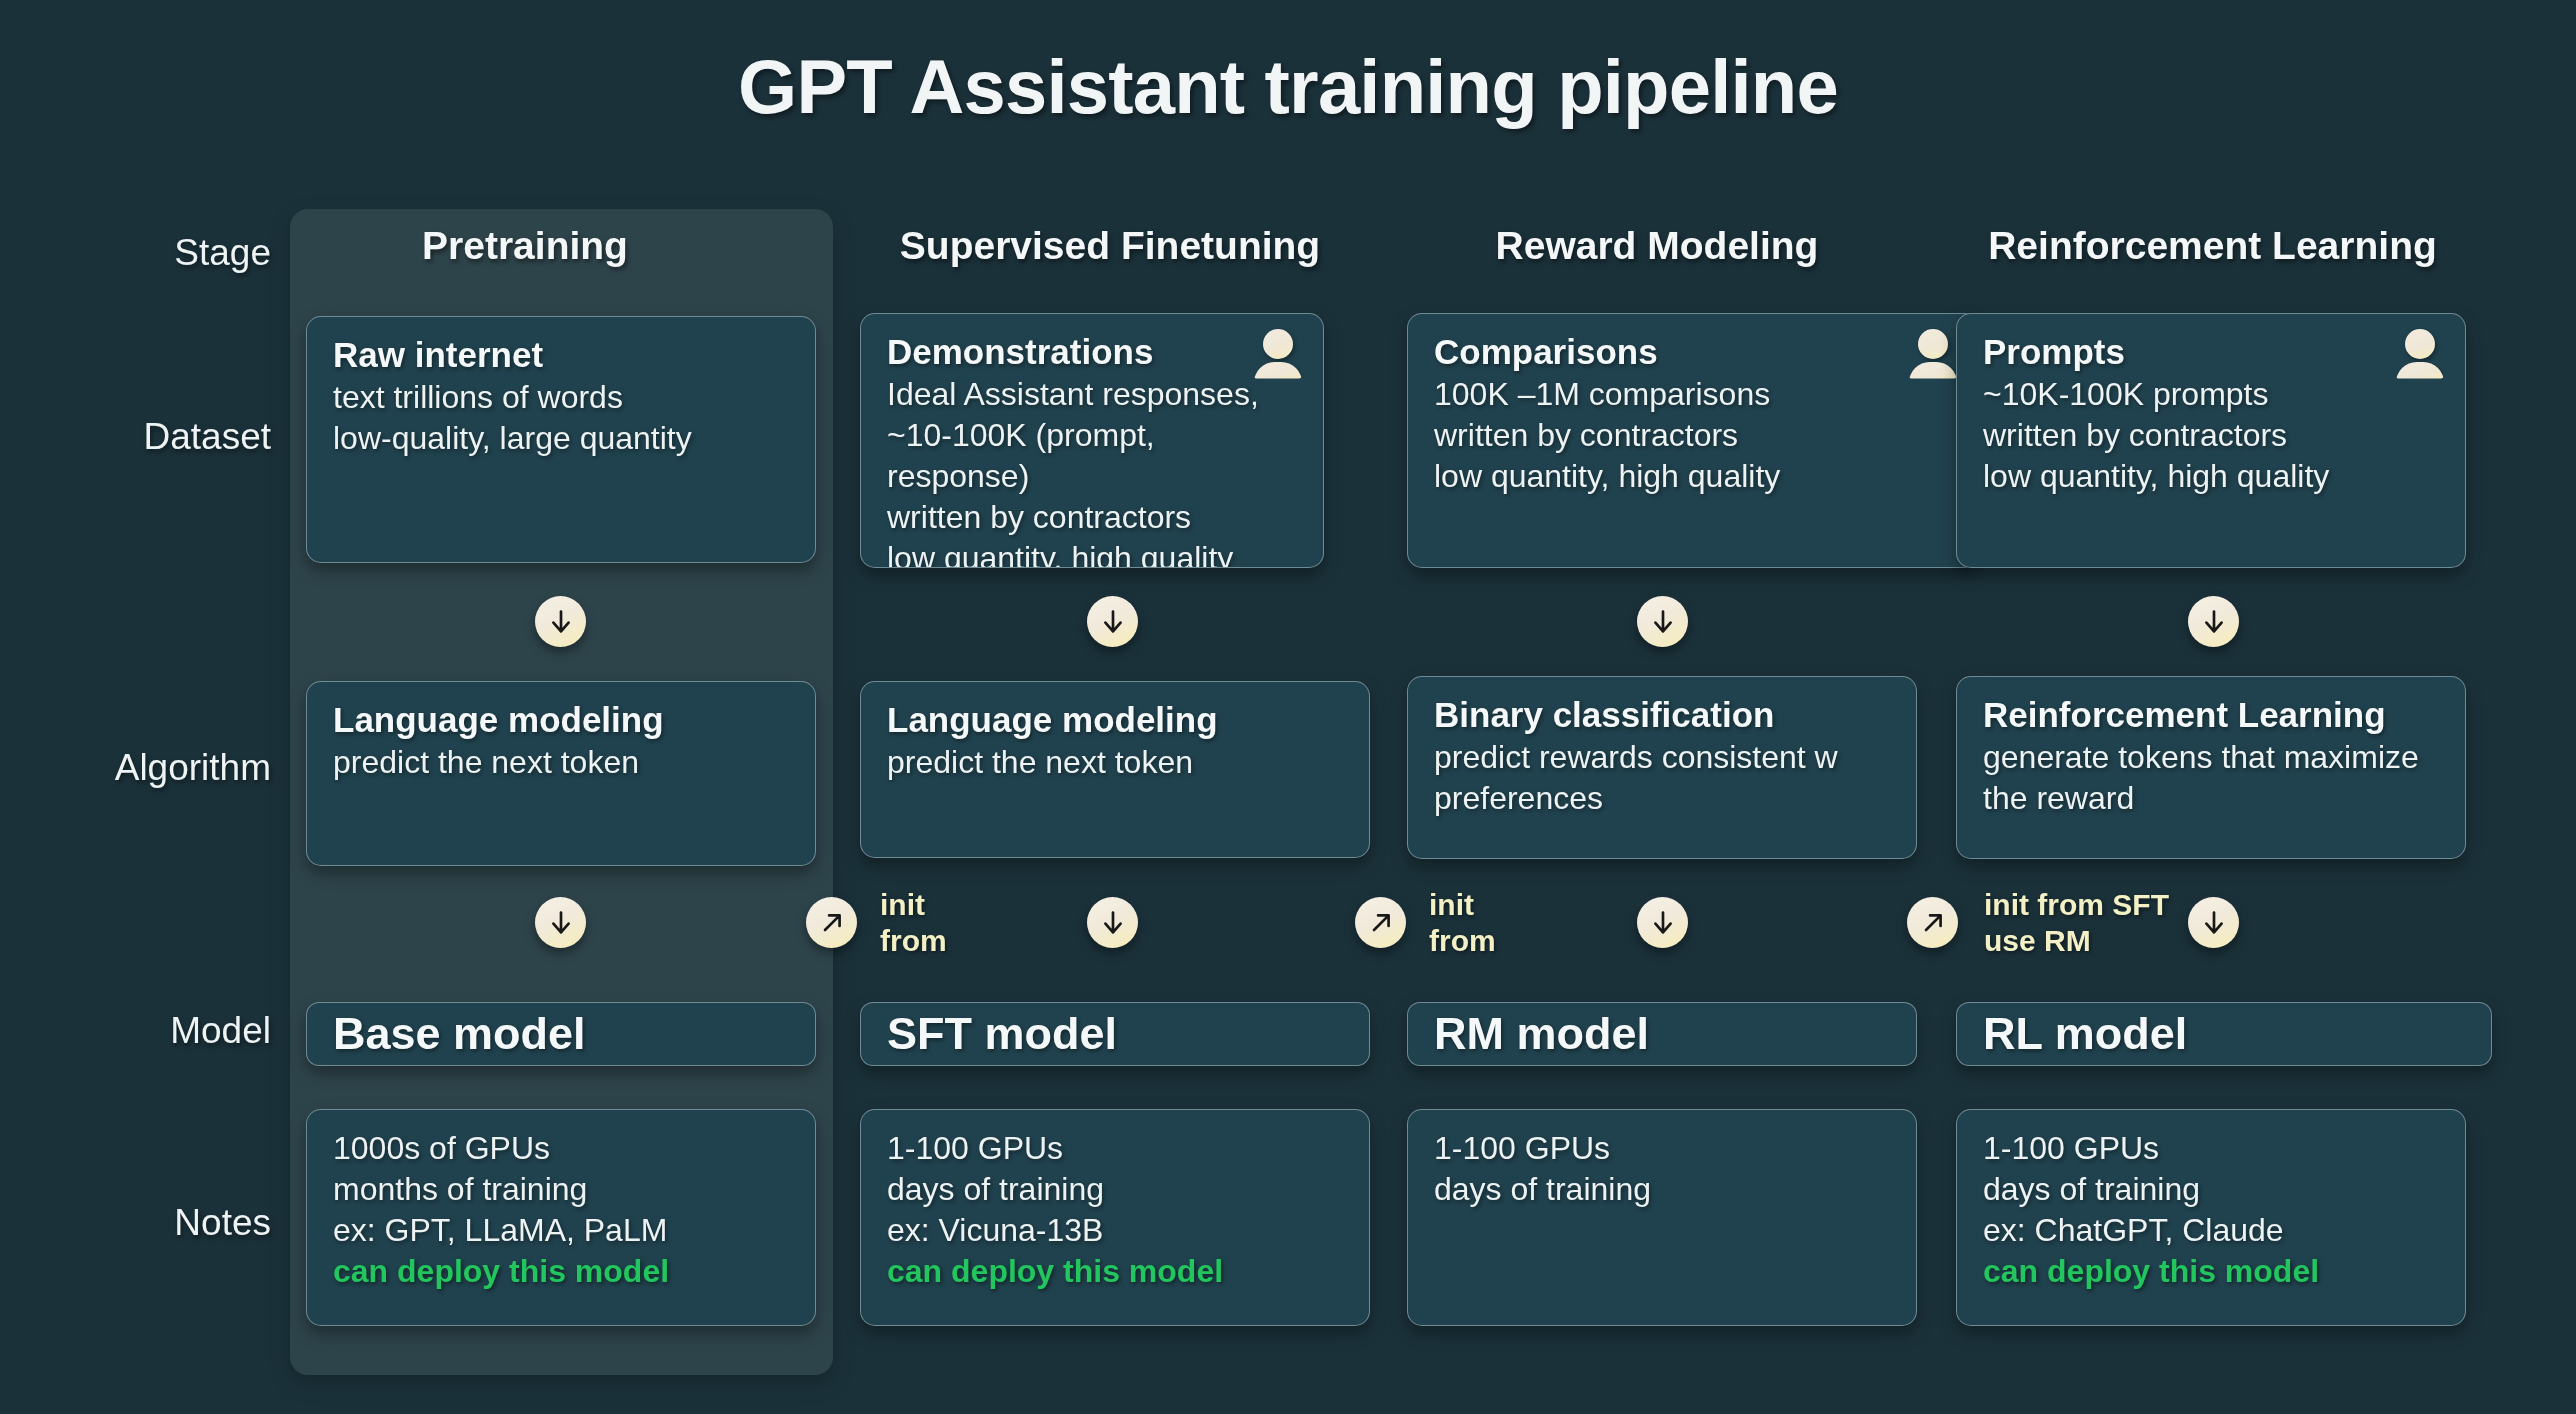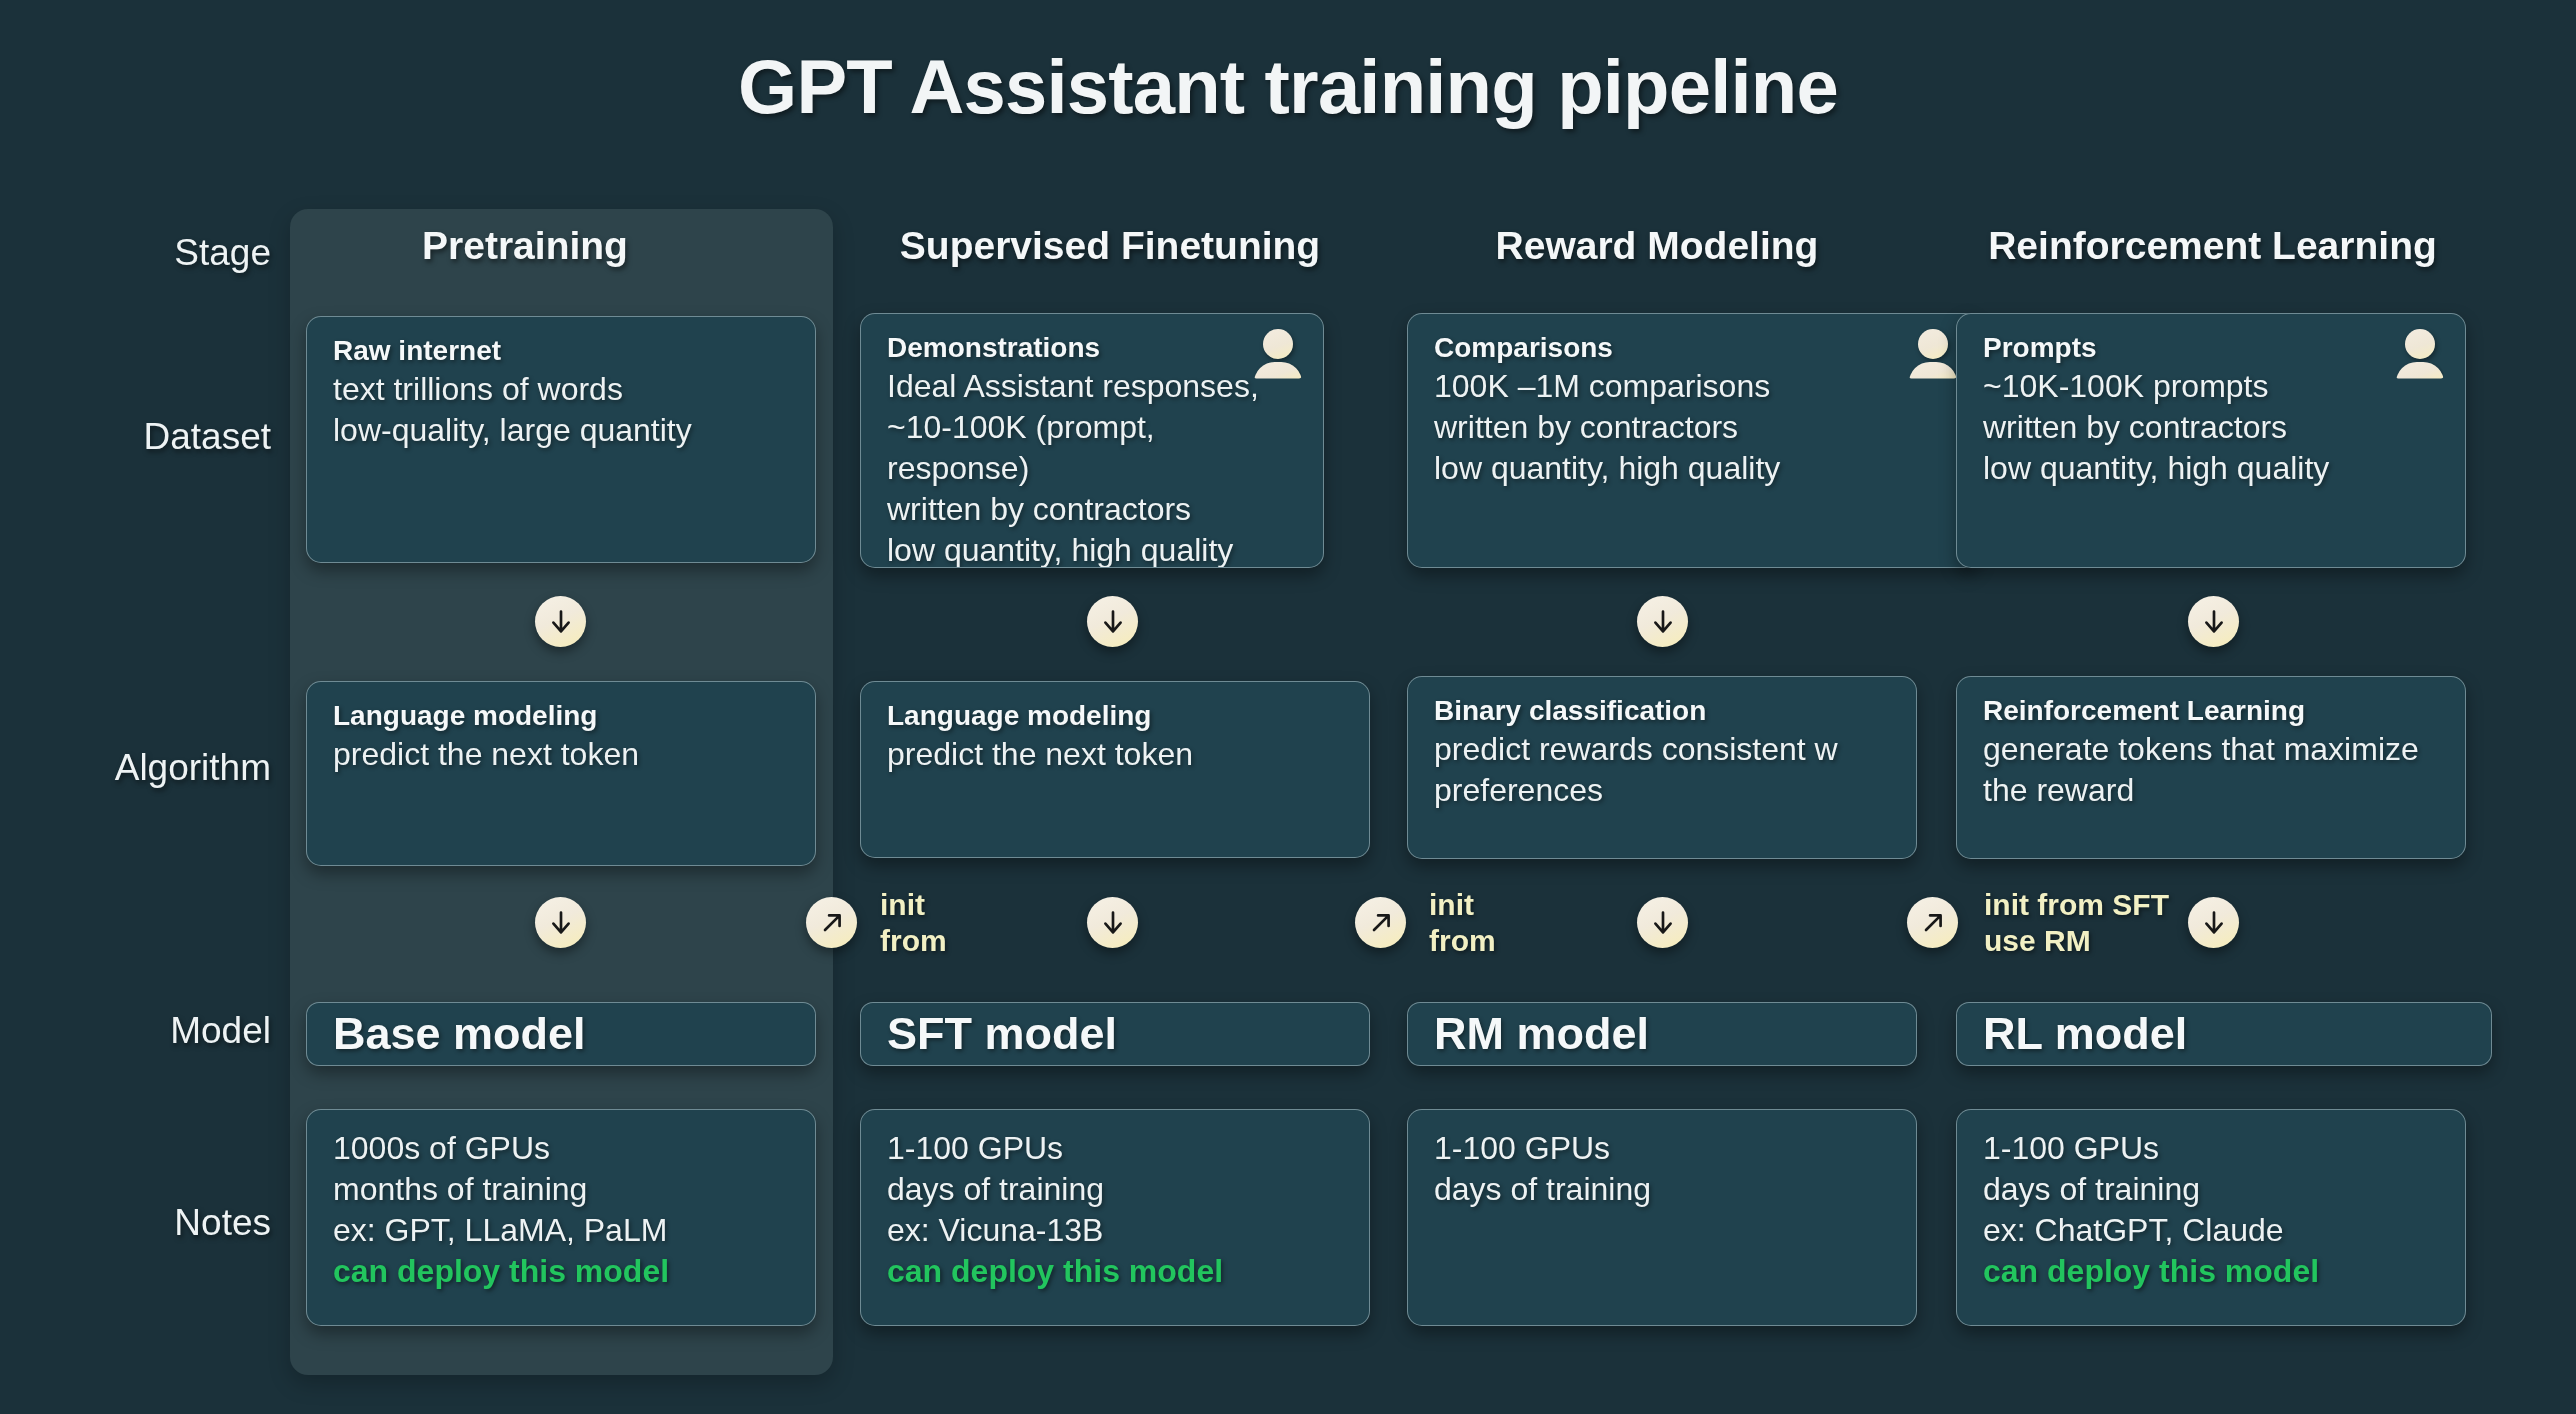--- a/index.html
+++ b/index.html
@@ -72,21 +72,21 @@
   .card {
     position: absolute;
     background: #20424e;
     border: 1.6px solid rgba(176, 200, 206, 0.55);
     border-radius: 15px;
     box-shadow: 0 7.4px 16.4px rgba(0,0,0,0.35);
     padding: 18px 23px 15px 26px;
     overflow: hidden;
   }
   .card .card-title {
-    font-size: 28px;
+    font-size: 35px;
     font-weight: bold;
     color: #f5f8f9;
     line-height: 1.15;
     text-shadow: 1.6px 1.6px 4.1px rgba(0,0,0,0.45);
     white-space: nowrap;
   }
   .card .card-body {
     font-size: 32px;
     color: #edf2f3;
     line-height: 1.28;

